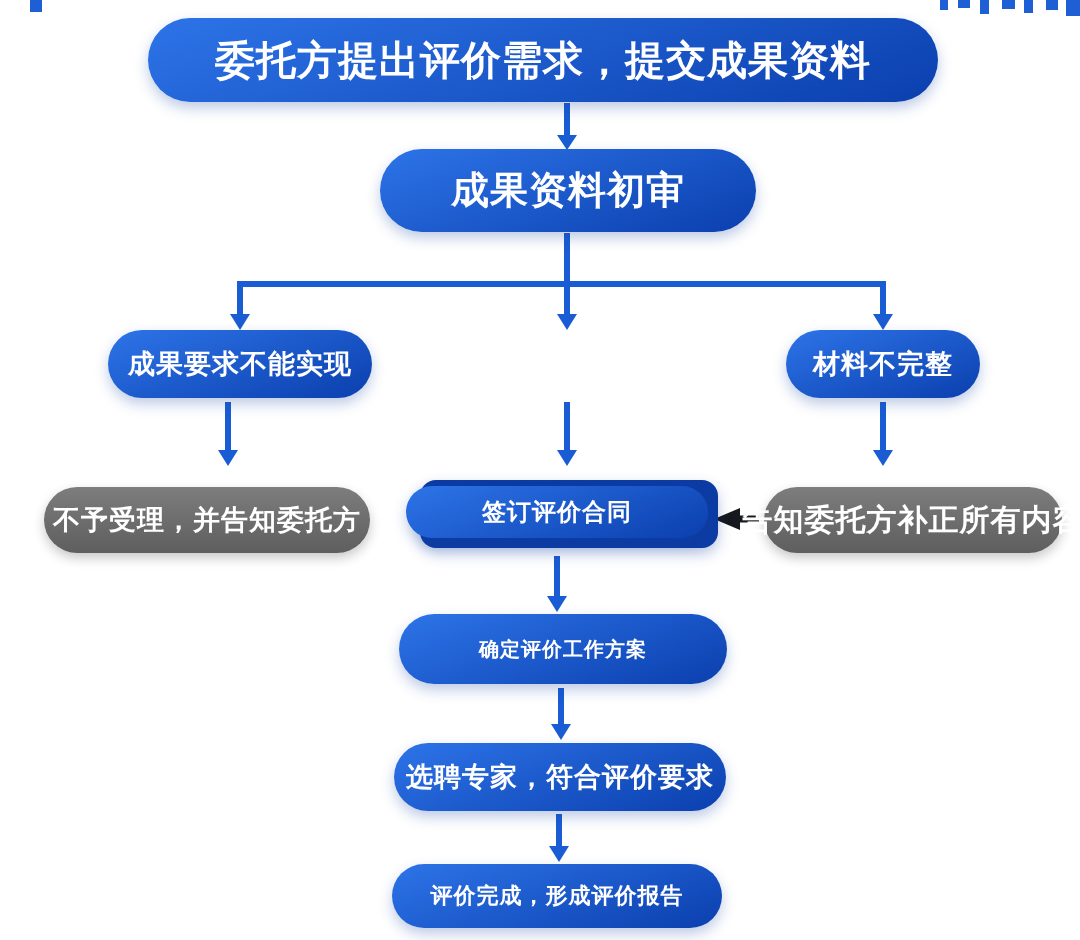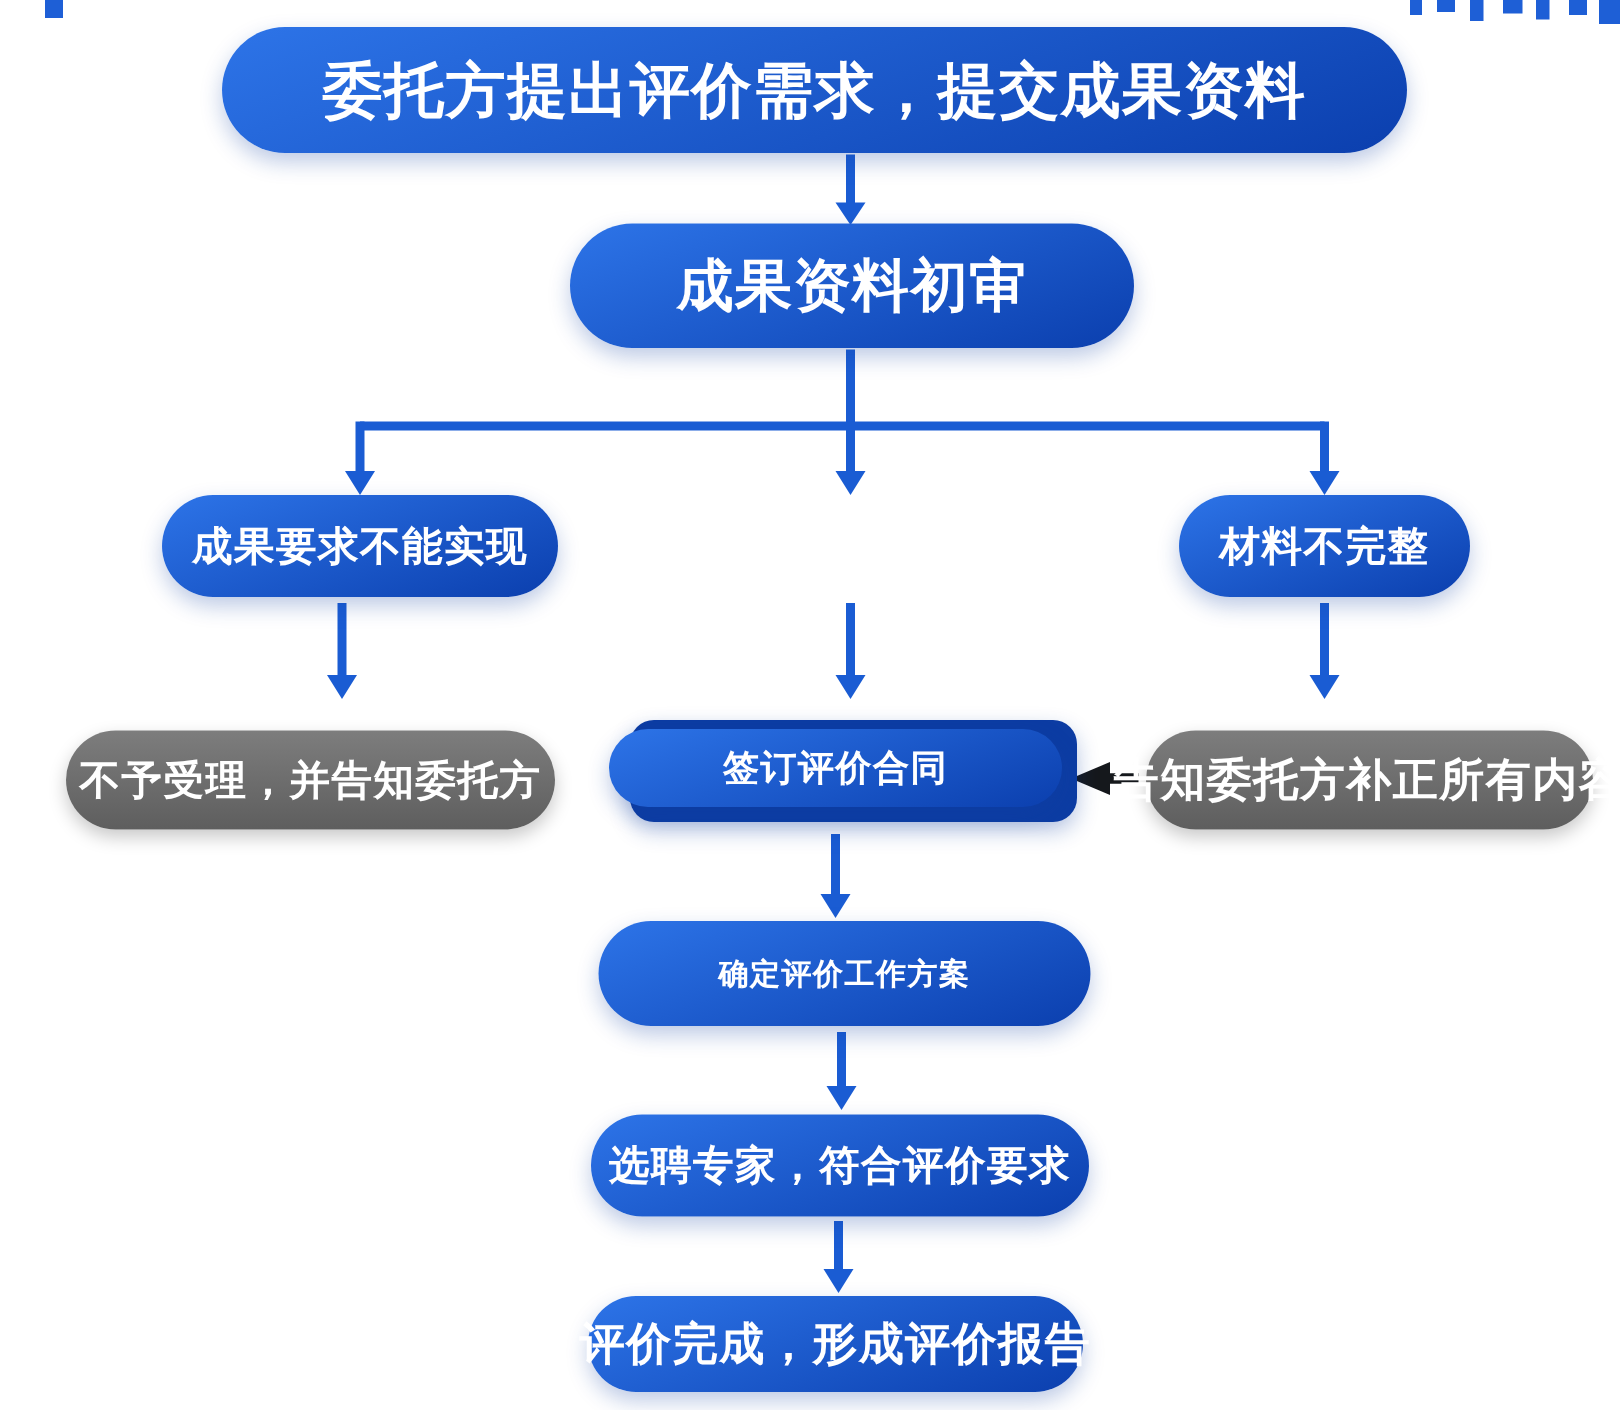--- a/index.html
+++ b/index.html
@@ -124,15 +124,15 @@
     <div class="contract-outer"></div>
     <div class="node blue contract-inner">签订评价合同</div>
   </div>
 
   <div class="node gray" style="left:764px;top:487px;width:298px;height:66px;border-radius:33px;font-size:30px;font-family:Liberation Mono, monospace;">告知委托方补正所有内容</div>
 
   <div class="node blue" style="left:399px;top:614px;width:328px;height:70px;border-radius:35px;font-size:20px;">确定评价工作方案</div>
 
   <div class="node blue" style="left:394px;top:743px;width:332px;height:68px;border-radius:34px;font-size:27px;">选聘专家，符合评价要求</div>
 
-  <div class="node blue" style="left:392px;top:864px;width:330px;height:64px;border-radius:32px;font-size:30px;">评价完成，形成评价报告</div>
+  <div class="node blue" style="left:392px;top:864px;width:330px;height:64px;border-radius:32px;font-size:22px;">评价完成，形成评价报告</div>
 
 </div>
 
 </body></html>

